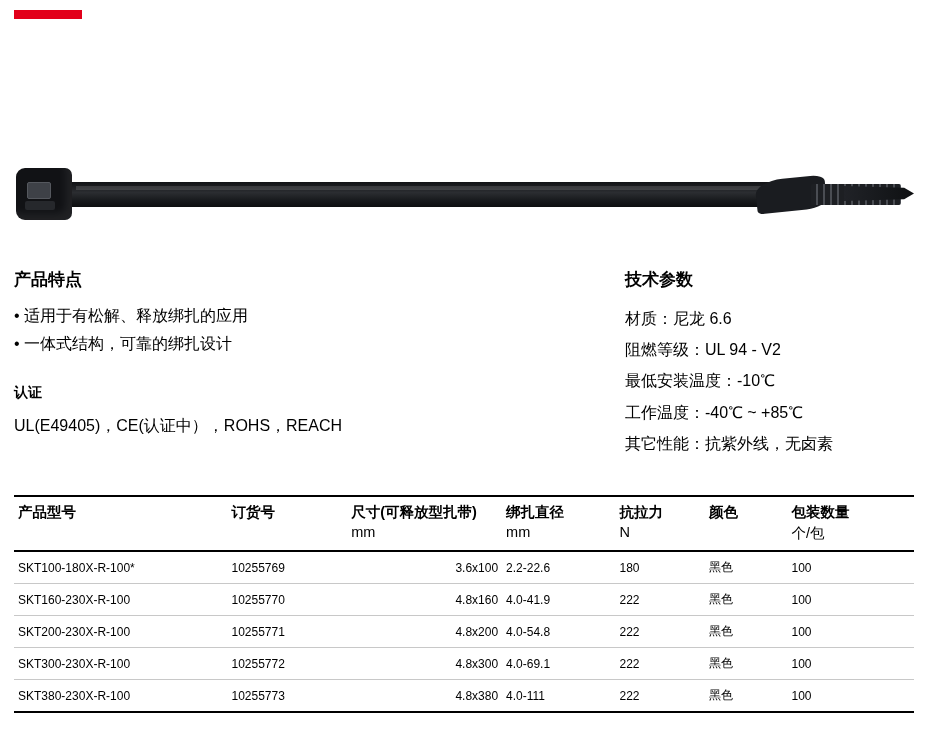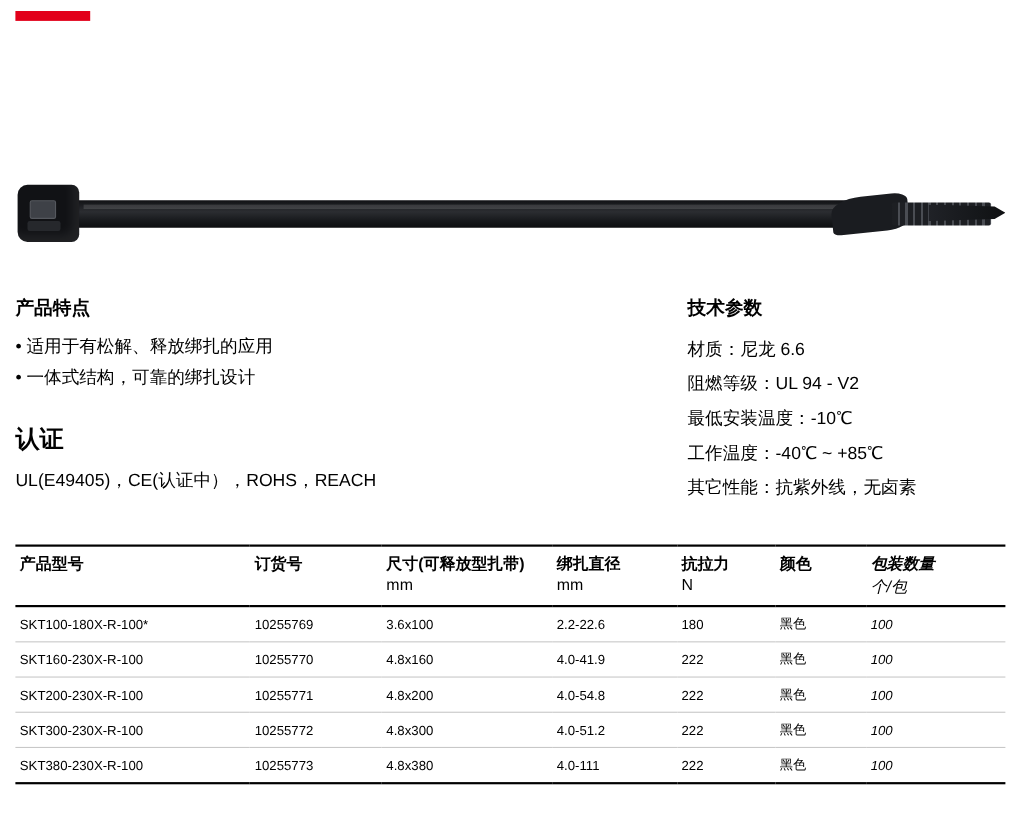--- a/index.html
+++ b/index.html
@@ -148,21 +148,21 @@
     font-size: 17px;
     font-weight: bold;
     margin: 0 0 12px 0;
   }
   .bullet-line {
     font-size: 16px;
     line-height: 1.6;
     margin: 0 0 2px 0;
   }
   .cert-head {
-    font-size: 22px;
+    font-size: 14px;
     font-weight: bold;
     margin: 28px 0 12px 0;
   }
   .cert-line {
     font-size: 16px;
     line-height: 1.5;
   }
   .spec-line {
     font-size: 16px;
     line-height: 1.95;
@@ -197,25 +197,25 @@
     padding: 7px 4px;
     border-bottom: 1px solid #c8c8c8;
     font-size: 12px;
     white-space: nowrap;
   }
   table.spec-table tbody tr:last-child td {
     border-bottom: 2px solid #000;
   }
   .c0 { width: 215px; }
   .c1 { width: 118px; }
-  .c2 { width: 158px; }
+  .c2 { width: 158px; text-align: right; }
   .c3 { width: 112px; }
   .c4 { width: 88px; }
   .c5 { width: 80px; }
-  .c6 { width: 129px; font-style: italic; }
+  .c6 { width: 129px; }
 </style>
 </head>
 <body>
 
 <div class="page">
 
   <div class="red-bar"></div>
 
 
   <div class="product-img">
@@ -296,21 +296,21 @@
           <td class="c2">4.8x200</td>
           <td class="c3">4.0-54.8</td>
           <td class="c4">222</td>
           <td class="c5">黑色</td>
           <td class="c6">100</td>
         </tr>
         <tr>
           <td class="c0">SKT300-230X-R-100</td>
           <td class="c1">10255772</td>
           <td class="c2">4.8x300</td>
-          <td class="c3">4.0-51.2</td>
+          <td class="c3">4.0-69.1</td>
           <td class="c4">222</td>
           <td class="c5">黑色</td>
           <td class="c6">100</td>
         </tr>
         <tr>
           <td class="c0">SKT380-230X-R-100</td>
           <td class="c1">10255773</td>
           <td class="c2">4.8x380</td>
           <td class="c3">4.0-111</td>
           <td class="c4">222</td>

